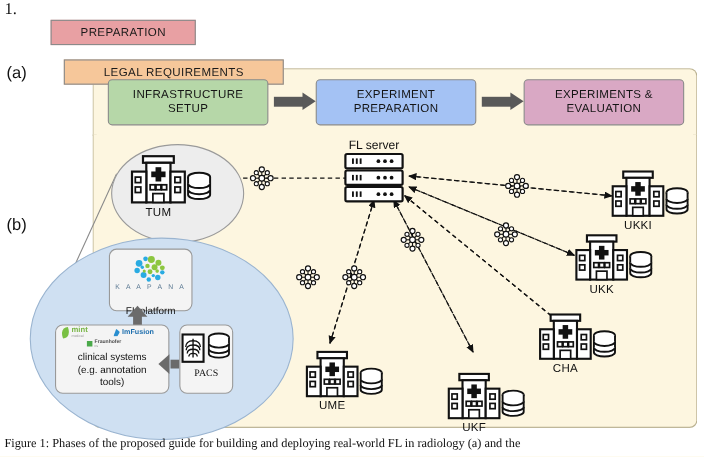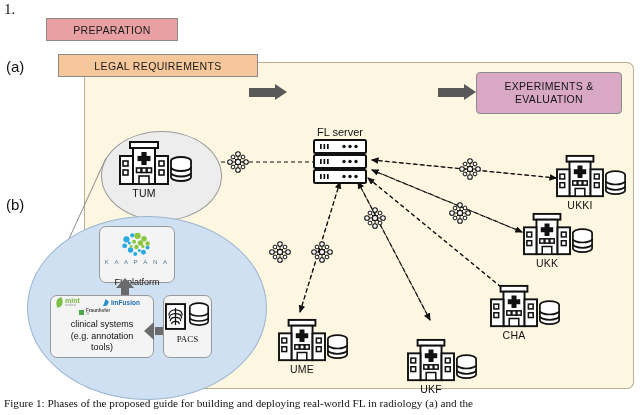--- a/index.html
+++ b/index.html
@@ -168,20 +168,28 @@
   <div class="abs panel-a"></div>
   <div class="abs panel-b"></div>
 
   <div class="abs plabel" style="left:6px;top:58px;">(a)</div>
   <div class="abs plabel" style="left:6px;top:196px;">(b)</div>
   <div class="abs plabel" style="left:50px;top:254px;">(c)</div>
 
   <div class="abs chip chip-org">PREPARATION</div>
   <div class="abs chip chip-legal">LEGAL REQUIREMENTS</div>
 
+  <div class="abs phase phase-infra">
+    <span>INFRASTRUCTURE</span>
+    <span>SETUP</span>
+  </div>
+  <div class="abs phase phase-prep">
+    <span>EXPERIMENT</span>
+    <span>PREPARATION</span>
+  </div>
   <div class="abs phase phase-eval">
     <span>EXPERIMENTS &amp;</span>
     <span>EVALUATION</span>
   </div>
 
   <div class="abs garrow ga1"></div>
   <div class="abs garrow ga2"></div>
 
   <svg class="dash-layer">
     <line x1="106" y1="158" x2="41" y2="300" stroke="#8a8a8a" stroke-width="1"></line>

